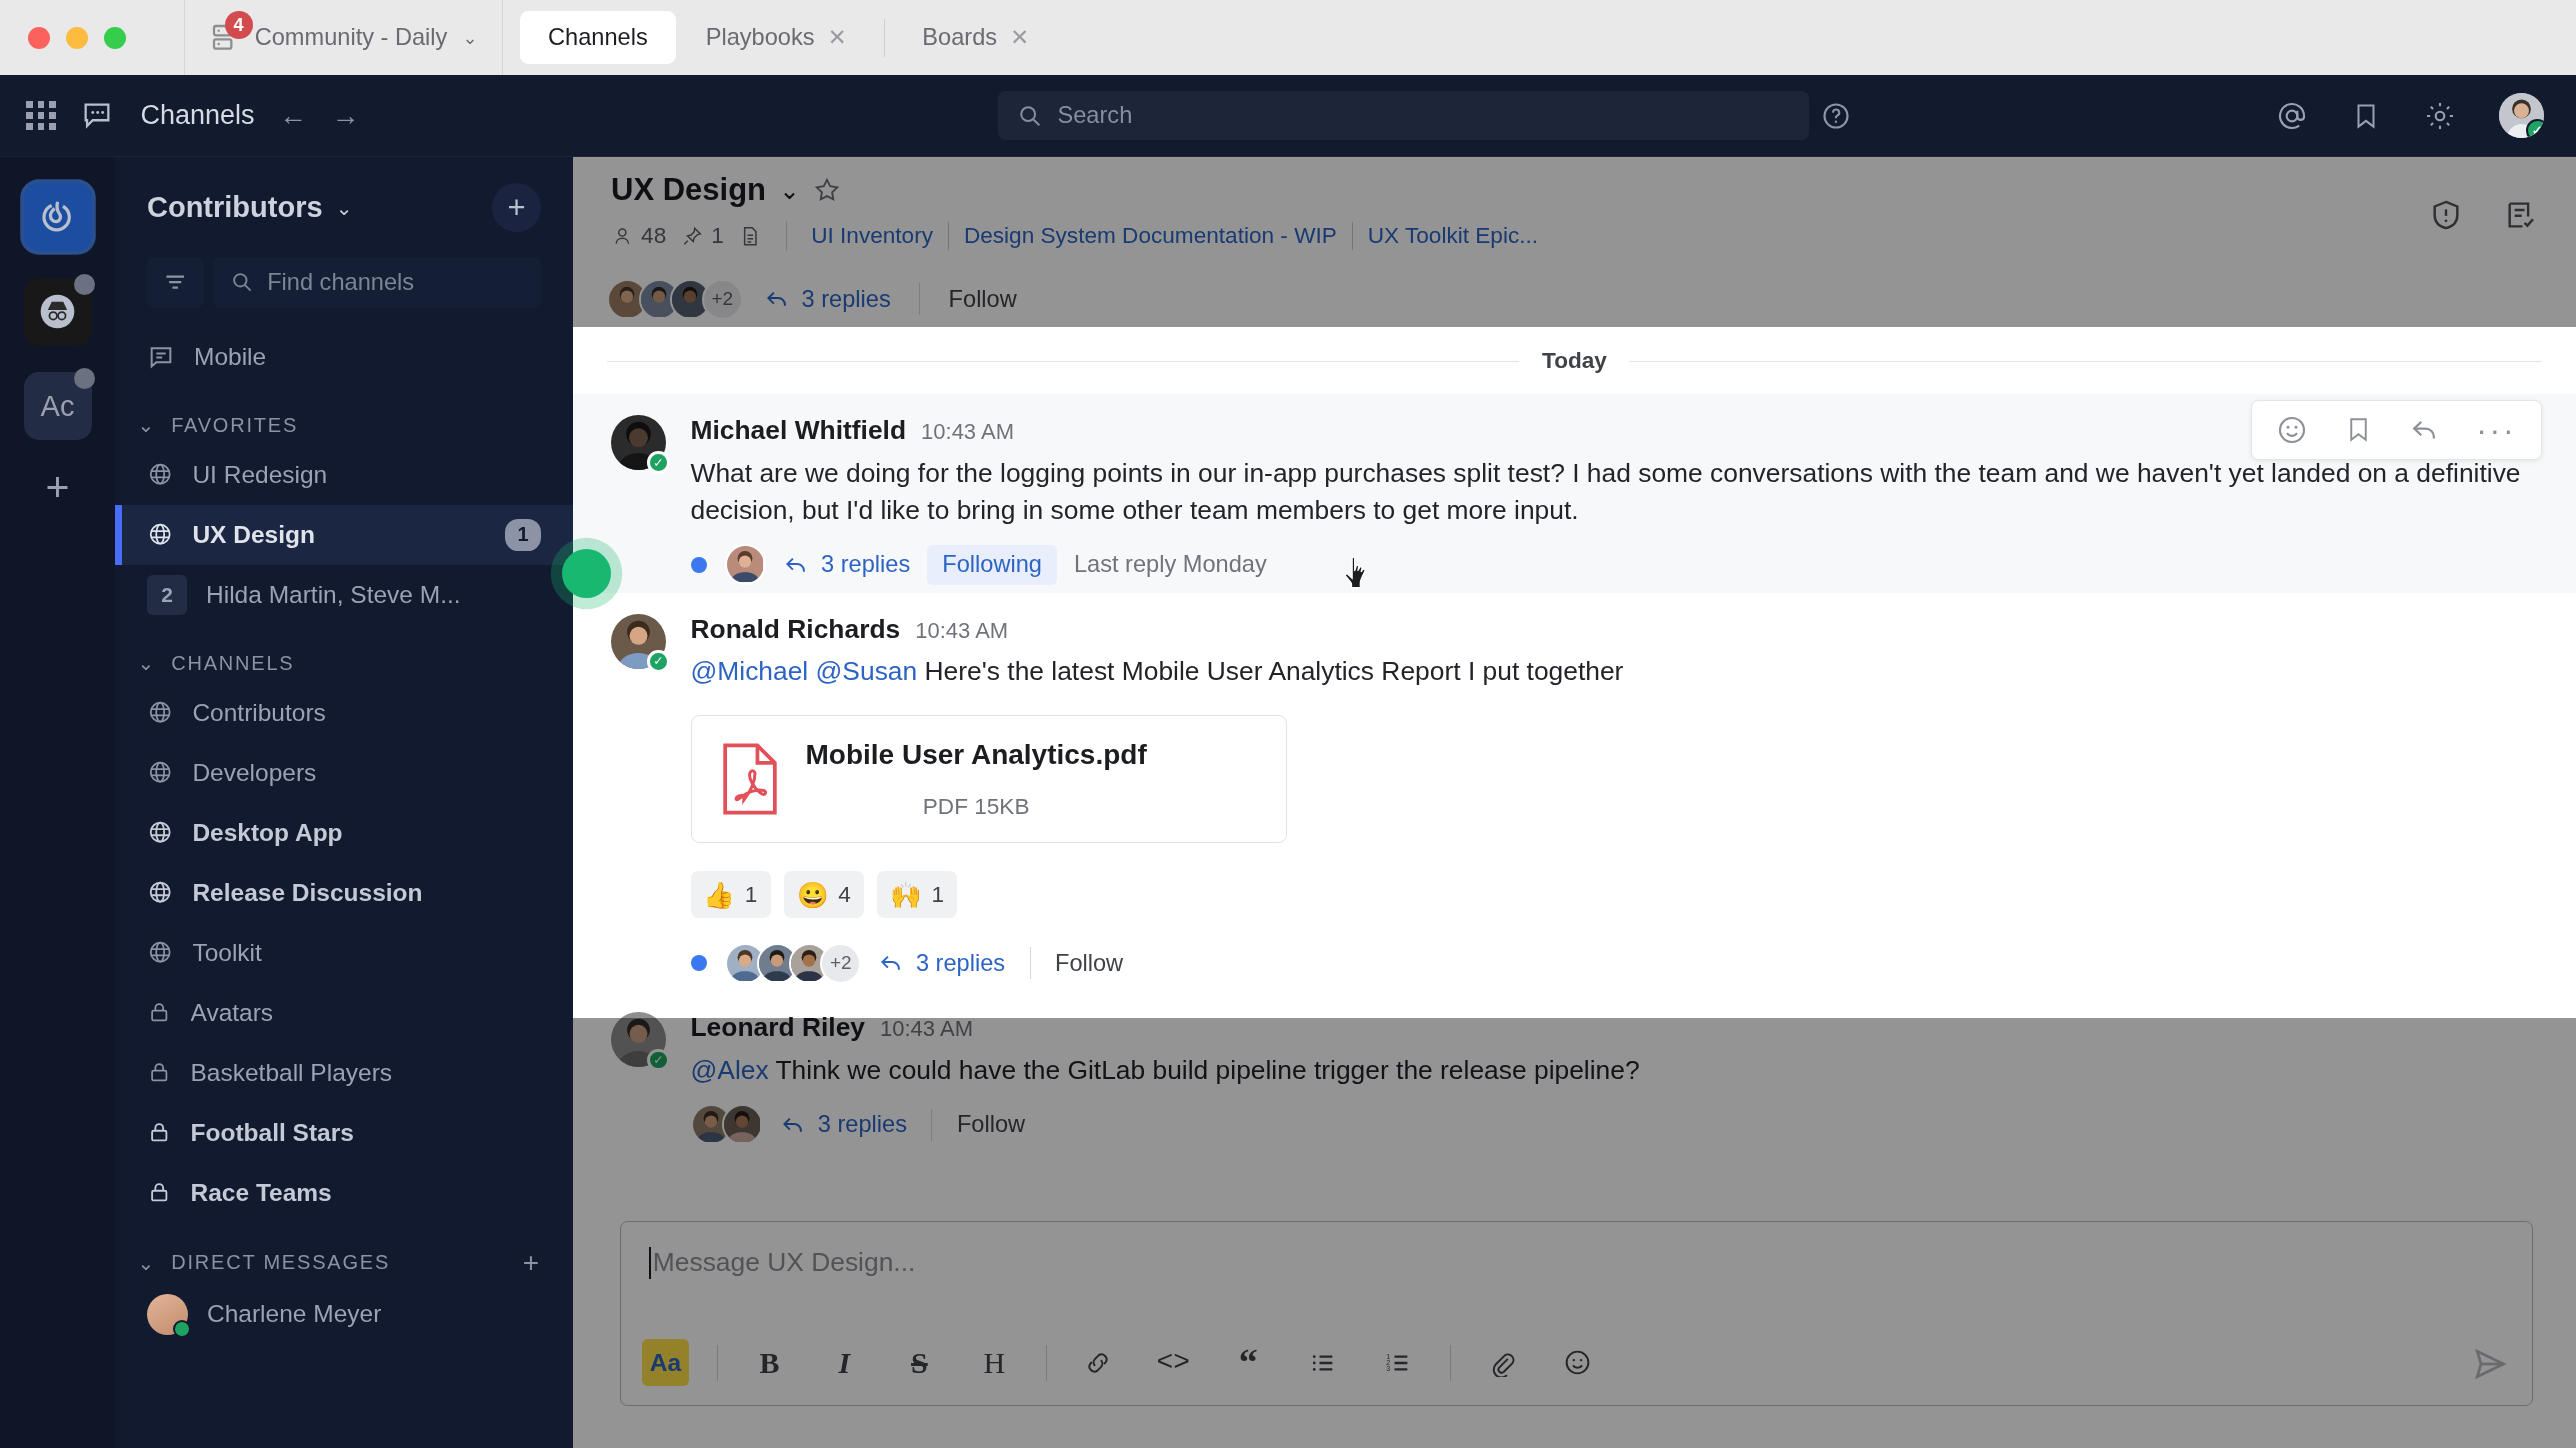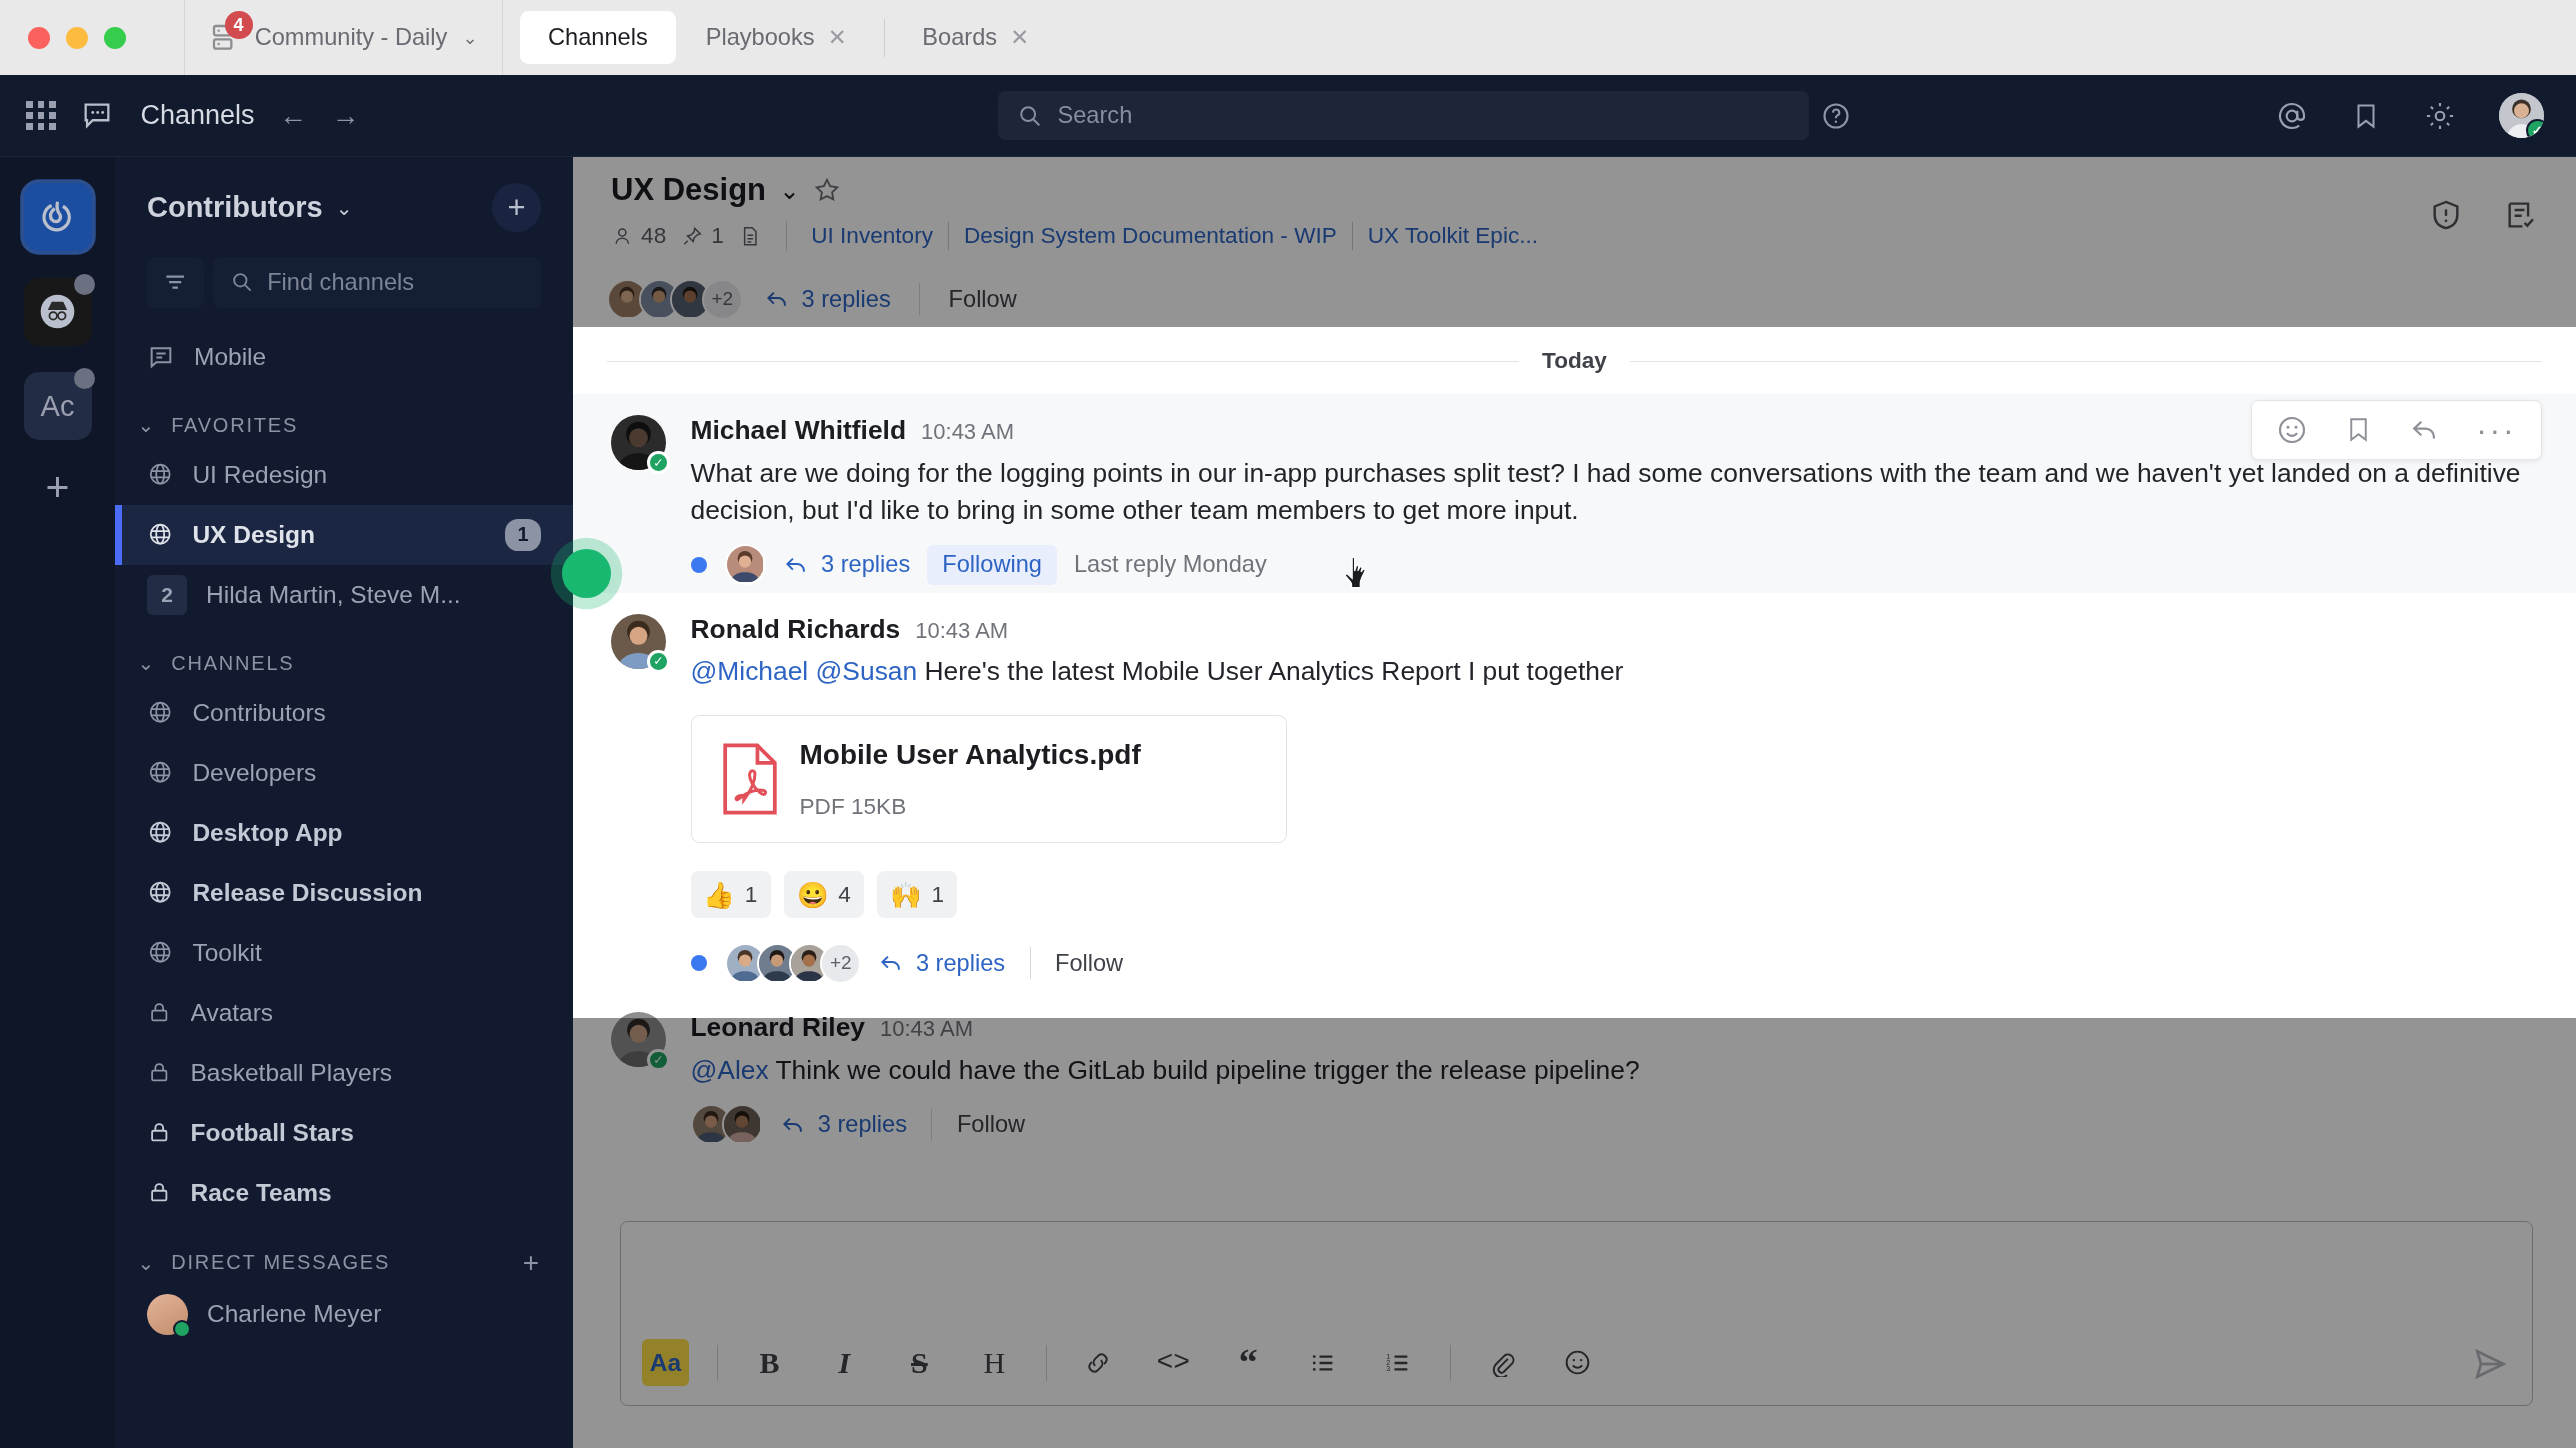--- a/index.html
+++ b/index.html
@@ -203,21 +203,21 @@
     display:flex; align-items:center; justify-content:center; }
   .replies { color: #2d64c4; font-size: 23.6px; display: flex; align-items: center; gap: 11.3px; }
   .tdiv { width: 0.9px; height: 32px; background: #d8d9dd; margin: 0 7.5px; }
   .following { background: #e8eefc; color: #2d64c4; font-size: 23.6px;
     padding: 6.6px 15px; border-radius: 5.7px; }
   .follow { color: #3f4248; font-size: 23.6px; }
   .lastreply { color: #70737a; font-size: 23.6px; }
 
   .filecard {
     margin-top: 24.5px; width: 596px; height: 128px; border: 0.9px solid #e1e2e6;
-    border-radius: 8.5px; display: flex; align-items: center; gap: 20px; padding: 0 28px;
+    border-radius: 8.5px; display: flex; align-items: center; gap: 26px; padding: 0 28px; text-align: center;
   }
   .fname { font-size: 28px; color: #1b1d21; font-weight: bold; }
   .fmeta { font-size: 22.6px; color: #70737a; margin-top: 23px; }
 
   .reacts { display: flex; gap: 13.2px; margin-top: 28px; }
   .react { background: #f0f1f3; border-radius: 7.5px; height: 47px; padding: 0 13.2px;
     display: flex; align-items: center; gap: 9.4px; font-size: 22.6px; color: #3f4248; }
   .react .e { font-size: 25.5px; }
 
   
@@ -865,20 +865,24 @@
             <span>3 replies</span>
           </span>
           <span class="tdiv"></span>
           <span class="follow">Follow</span>
         </div>
       </div>
     </div>
   </div>
 
   <div class="composer">
+    <div class="input">
+      <span class="caret"></span>
+      <span>Message UX Design...</span>
+    </div>
     <div class="fmtbar">
       <span class="fmtbtn aa">Aa</span>
       <span class="fdiv"></span>
       <span class="fmtbtn" style="font-weight:bold;font-family:'Liberation Serif',serif;font-size:30px;">B</span>
       <span class="fmtbtn" style="font-style:italic;font-weight:bold;font-family:'Liberation Serif',serif;font-size:30px;">I</span>
       <span class="fmtbtn" style="text-decoration:line-through;font-weight:bold;font-family:'Liberation Serif',serif;font-size:30px;">S</span>
       <span class="fmtbtn" style="font-family:'Liberation Serif',serif;font-size:30px;">H</span>
       <span class="fdiv"></span>
       <span class="fmtbtn">
         <svg width="28" height="28" viewBox="0 0 24 24" fill="none" stroke="#3f4248" stroke-width="1.7">

